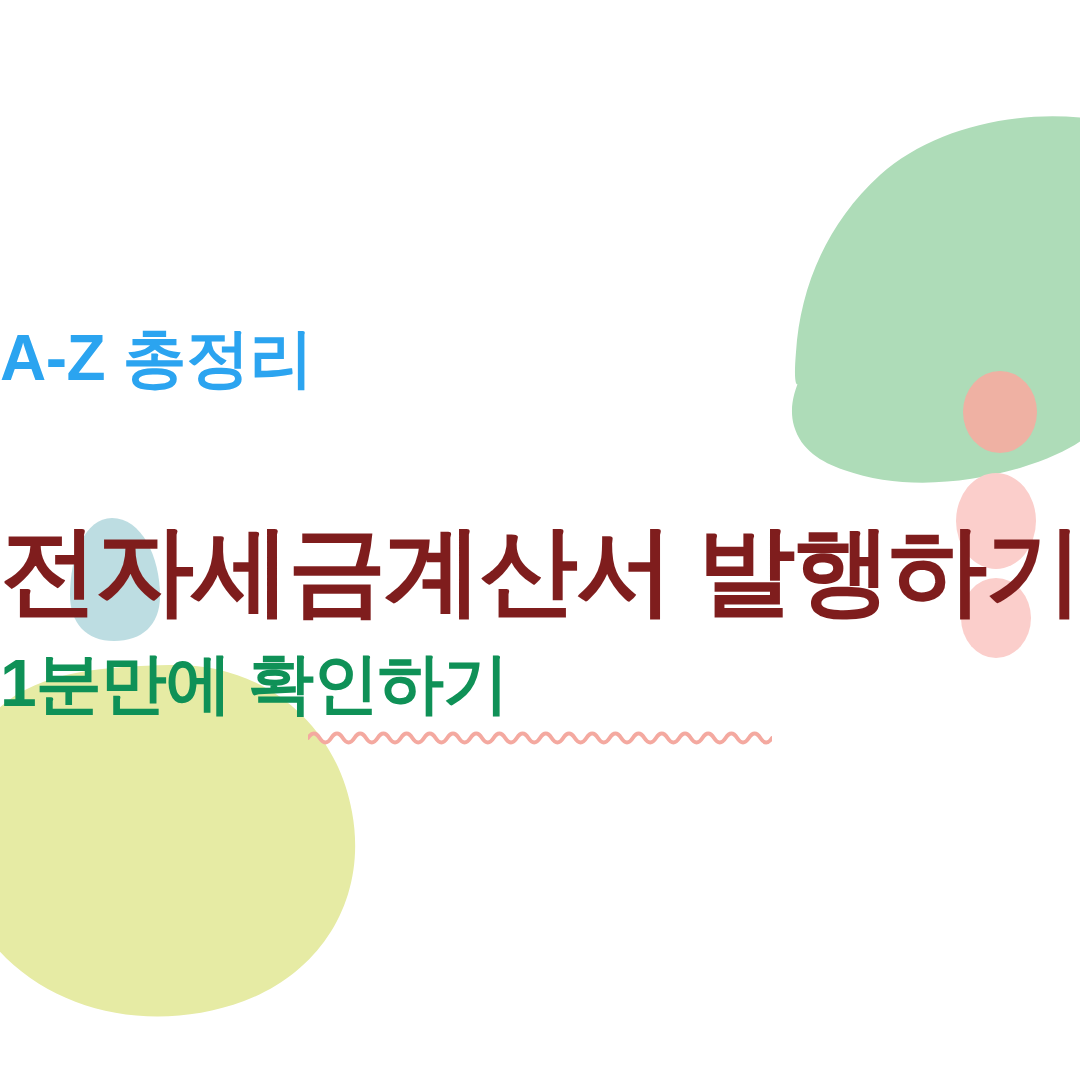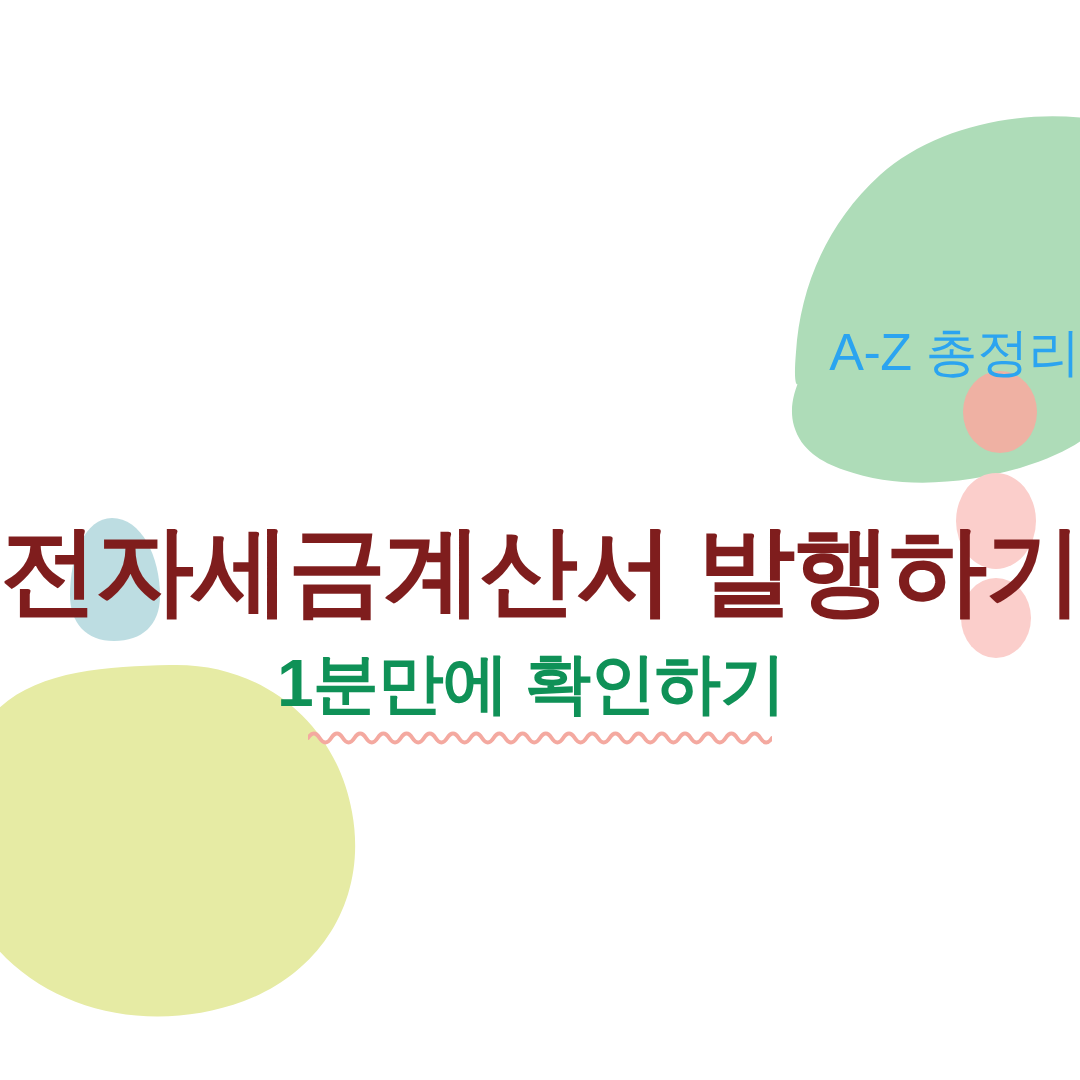--- a/index.html
+++ b/index.html
@@ -35,24 +35,24 @@
     inset: 0;
     width: 1080px;
     height: 1080px;
   }
 
   .eyebrow {
     position: absolute;
     left: 0;
     right: 0;
     top: 326px;
-    text-align: right;
-    font-size: 52px;
+    text-align: left;
+    font-size: 64px;
     line-height: 1.0;
-    font-weight: 400;
+    font-weight: 700;
     letter-spacing: -0.5px;
     color: #2BA4F0;
     white-space: nowrap;
   }
 
   .headline {
     position: absolute;
     left: 0;
     right: 0;
     top: 455px;
@@ -63,21 +63,21 @@
     letter-spacing: -2px;
     color: #7f1d1d;
     white-space: nowrap;
   }
 
   .subline-wrap {
     position: absolute;
     left: 0;
     right: 18px;
     top: 650px;
-    text-align: center;
+    text-align: left;
   }
 
   .subline {
     display: inline-block;
     font-size: 66px;
     line-height: 1.0;
     font-weight: 700;
     letter-spacing: -1px;
     color: #0F9157;
     white-space: nowrap;

